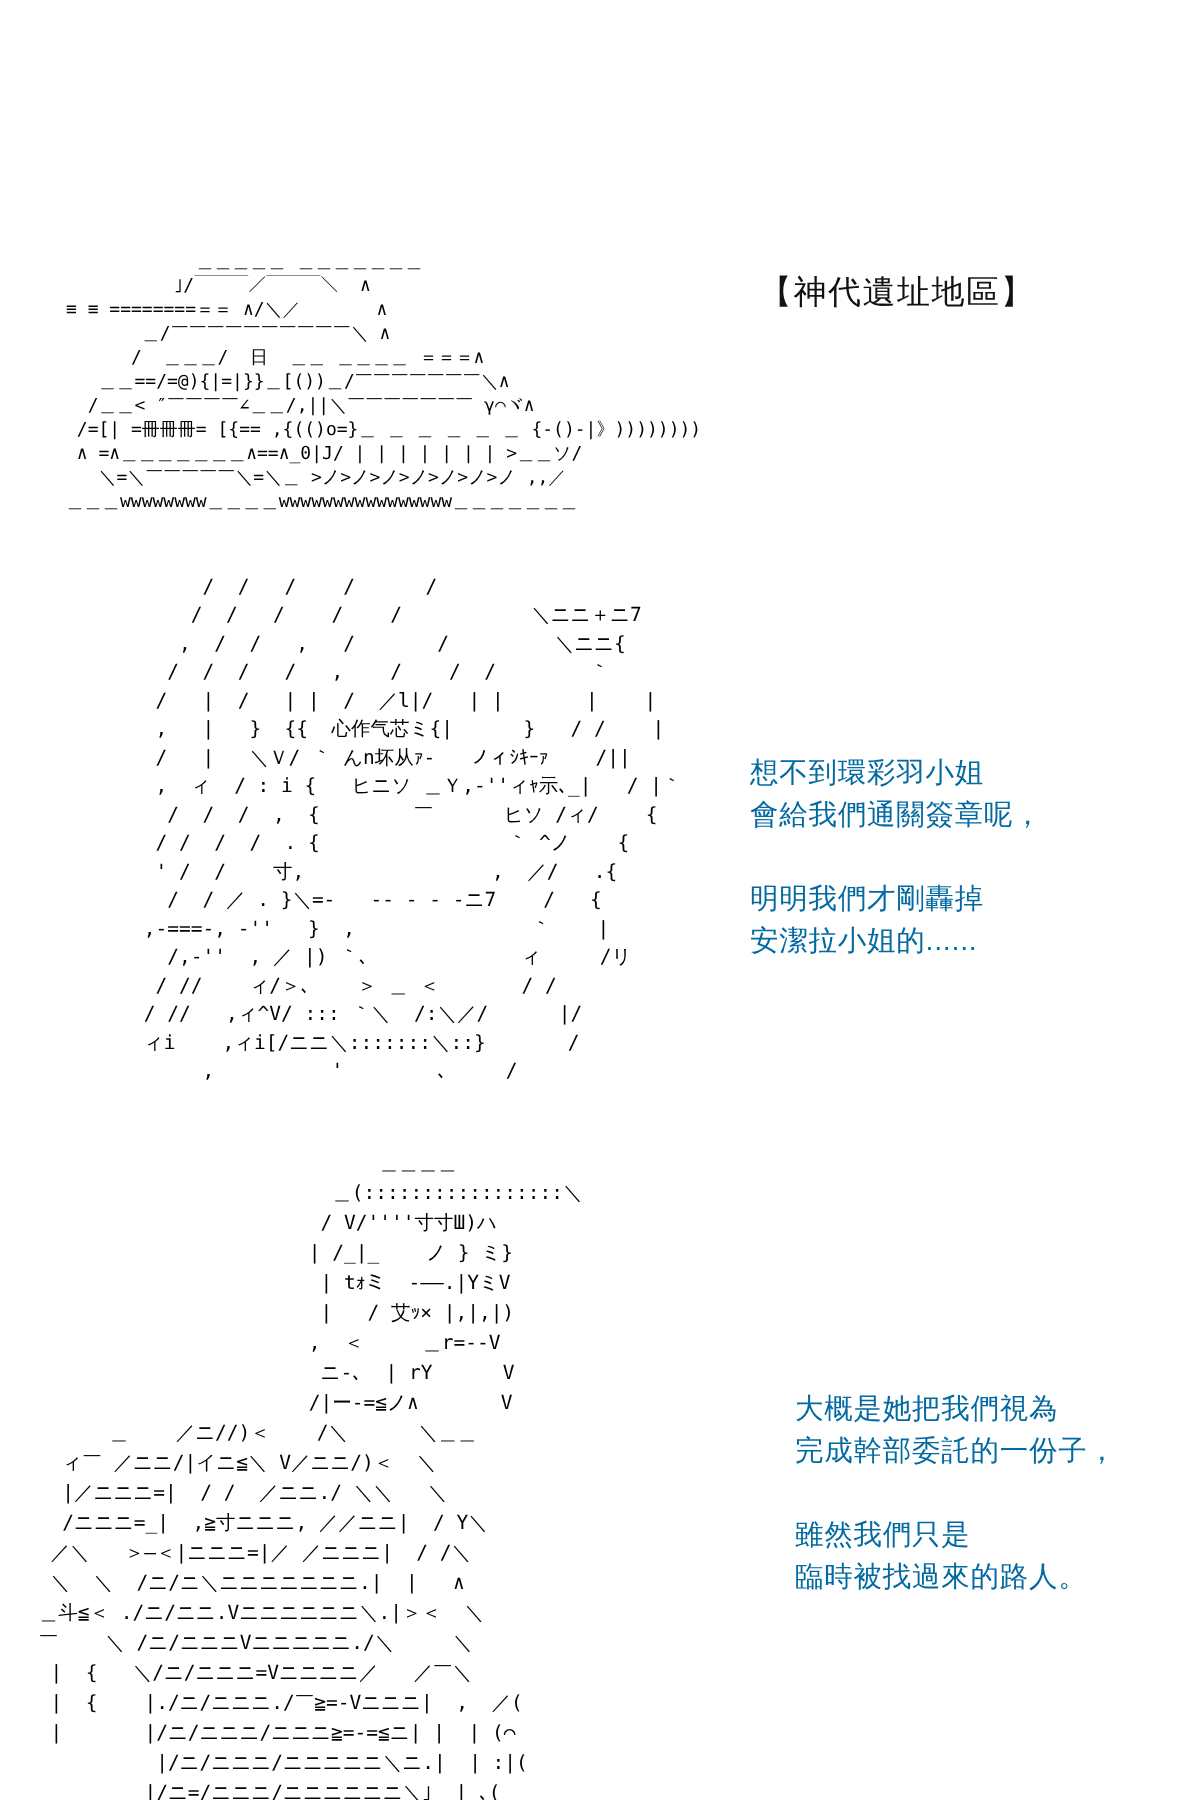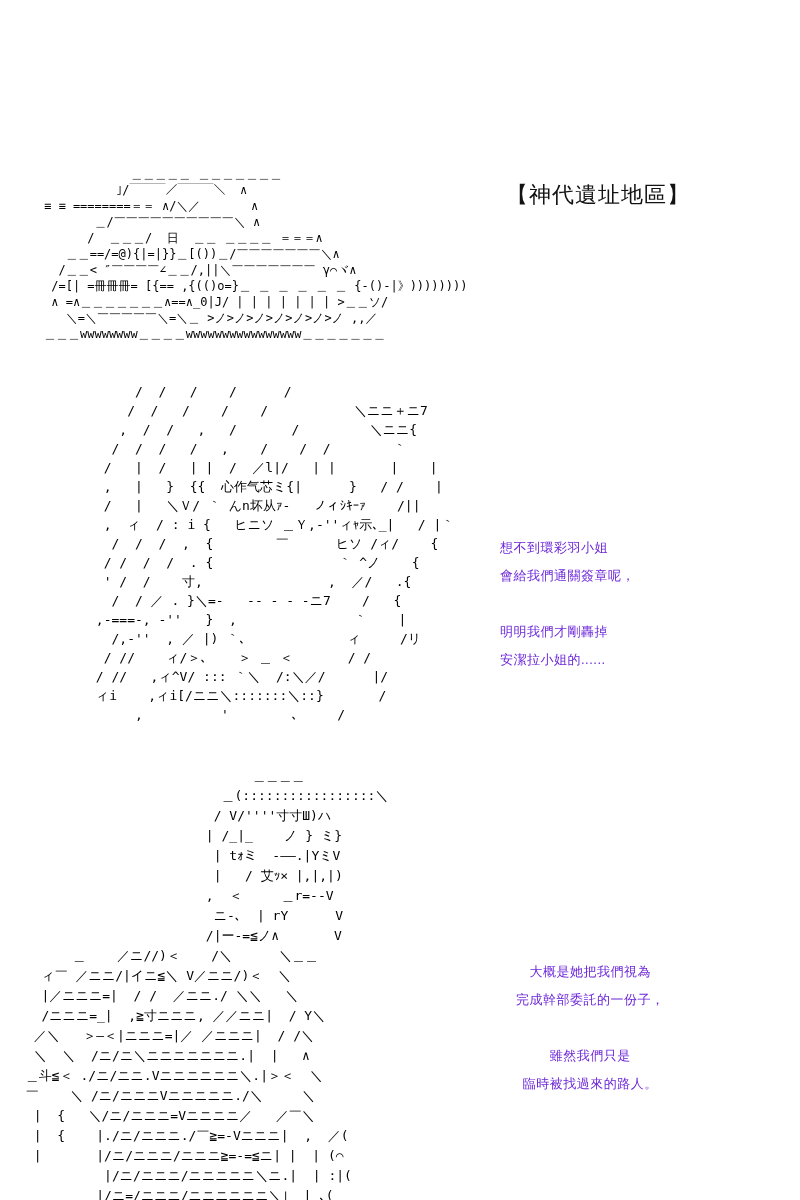--- a/index.html
+++ b/index.html
@@ -14,25 +14,25 @@
     white-space:pre;letter-spacing:0;
   }
   .aa-tank{left:44px;top:166px;font-size:12px;line-height:16px;}
   .aa-girl{left:88px;top:382px;font-size:13px;line-height:19px;}
   .aa-man{left:18px;top:766px;font-size:13px;line-height:20px;}
   .location-label{
     position:absolute;left:506px;top:180px;
     font-size:22px;color:#121212;letter-spacing:1px;white-space:pre;
   }
   .dialogue{
-    position:absolute;font-size:13px;line-height:28px;
-    color:#6d28d9;white-space:pre-line;letter-spacing:0.5px;margin-top:32px;
+    position:absolute;font-size:19px;line-height:28px;
+    color:#0369a1;white-space:pre-line;letter-spacing:0.5px;
   }
   .dialogue-1{left:500px;top:502px;}
-  .dialogue-2{left:516px;top:926px;text-align:center;}
+  .dialogue-2{left:530px;top:926px;}
 </style>
 </head>
 <body>
 
 <div>
 
   <pre class="aa aa-tank">            ＿＿＿＿＿ ＿＿＿＿＿＿＿
           ｣/￣￣￣／￣￣￣＼  ∧
 ≡ ≡ ========＝＝ ∧/＼／       ∧
        ＿/￣￣￣￣￣￣￣￣￣￣＼ ∧

